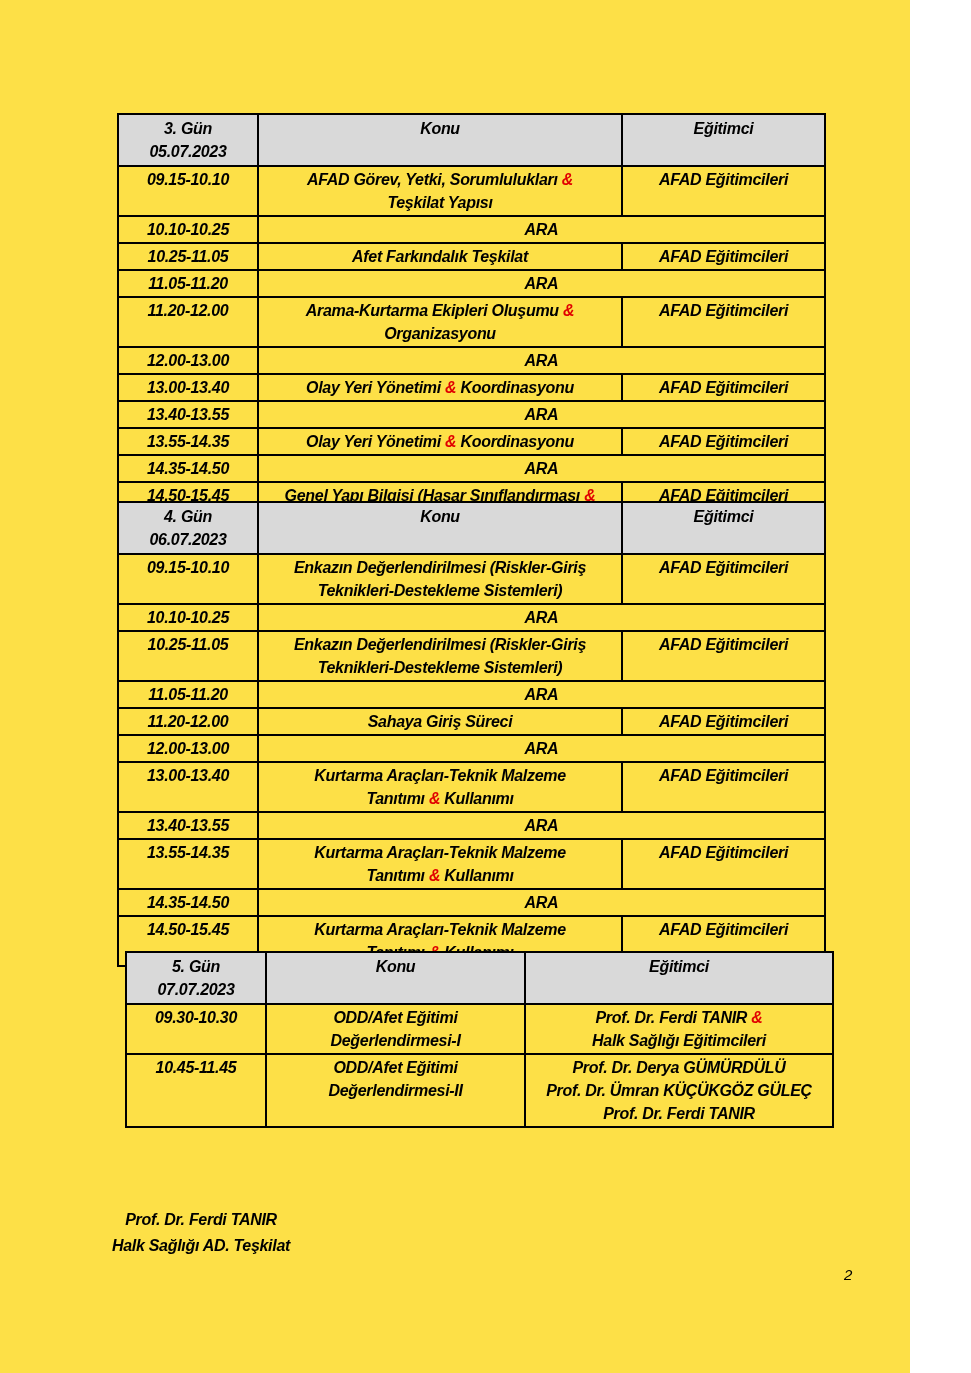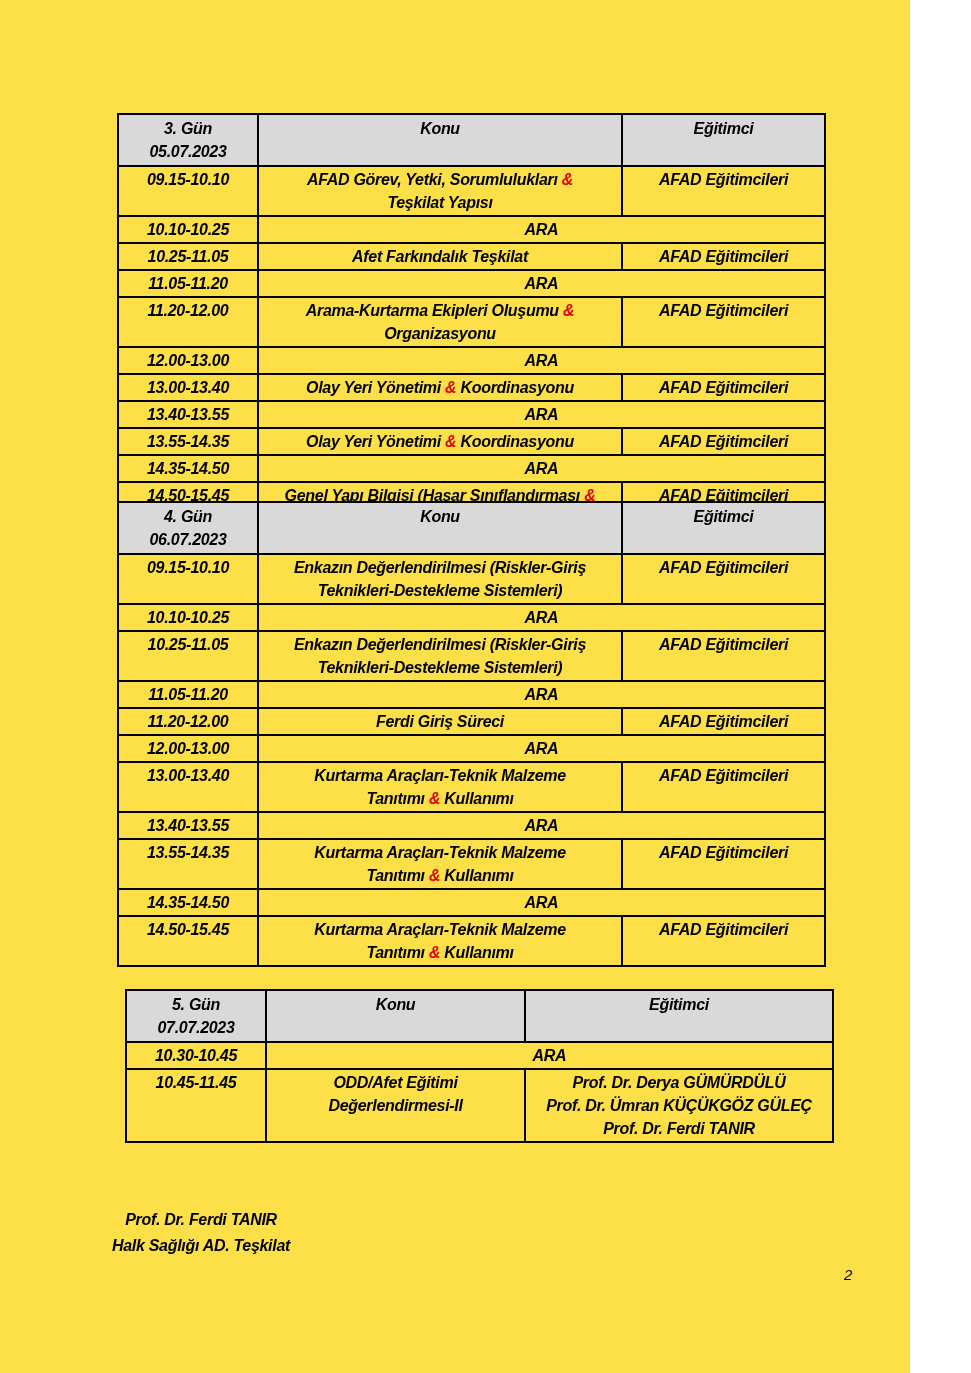--- a/index.html
+++ b/index.html
@@ -18,21 +18,21 @@
     position:relative;
     width:910px;
     height:1373px;
     background:#fde047;
     overflow:hidden;
     font-style:italic;
   }
   .schedule-table{position:absolute;left:117px;}
   .schedule-table.t0{top:113px;}
   .schedule-table.t1{top:501px;}
-  .schedule-table.t2{top:989px;padding-left:8px;}
+  .schedule-table.t2{top:951px;padding-left:8px;}
 
   table{
     border-collapse:collapse;
     table-layout:fixed;
     width:707px;
     font-size:16px;
     font-weight:bold;
     letter-spacing:-0.3px;
   }
   .layout-a col.c-time{width:140px;}
@@ -180,21 +180,21 @@
             <td class="time-cell">10.25-11.05</td>
             <td class="topic-cell">Enkazın Değerlendirilmesi (Riskler-Giriş<br>Teknikleri-Destekleme Sistemleri)</td>
             <td class="trainer-cell">AFAD Eğitimcileri</td>
           </tr>
           <tr>
             <td class="time-cell">11.05-11.20</td>
             <td class="break-cell" colspan="2">ARA</td>
           </tr>
           <tr>
             <td class="time-cell">11.20-12.00</td>
-            <td class="topic-cell">Ferdi Giriş Süreci</td>
+            <td class="topic-cell">Sahaya Giriş Süreci</td>
             <td class="trainer-cell">AFAD Eğitimcileri</td>
           </tr>
           <tr>
             <td class="time-cell">12.00-13.00</td>
             <td class="break-cell" colspan="2">ARA</td>
           </tr>
           <tr>
             <td class="time-cell">13.00-13.40</td>
             <td class="topic-cell">Kurtarma Araçları-Teknik Malzeme<br>Tanıtımı <span class="amp">&amp;</span> Kullanımı</td>
             <td class="trainer-cell">AFAD Eğitimcileri</td>
@@ -229,22 +229,23 @@
         </colgroup>
         <thead>
           <tr>
             <th>5. Gün<br>07.07.2023</th>
             <th>Konu</th>
             <th>Eğitimci</th>
           </tr>
         </thead>
         <tbody>
           <tr>
-            <td class="time-cell">10.30-10.45</td>
-            <td class="break-cell" colspan="2">ARA</td>
+            <td class="time-cell">09.30-10.30</td>
+            <td class="topic-cell">ODD/Afet Eğitimi<br>Değerlendirmesi-I</td>
+            <td class="trainer-cell">Prof. Dr. Ferdi TANIR <span class="amp">&amp;</span><br>Halk Sağlığı Eğitimcileri</td>
           </tr>
           <tr>
             <td class="time-cell">10.45-11.45</td>
             <td class="topic-cell">ODD/Afet Eğitimi<br>Değerlendirmesi-II</td>
             <td class="trainer-cell">Prof. Dr. Derya GÜMÜRDÜLÜ<br>Prof. Dr. Ümran KÜÇÜKGÖZ GÜLEÇ<br>Prof. Dr. Ferdi TANIR</td>
           </tr>
         </tbody>
       </table>
     </section>
 

